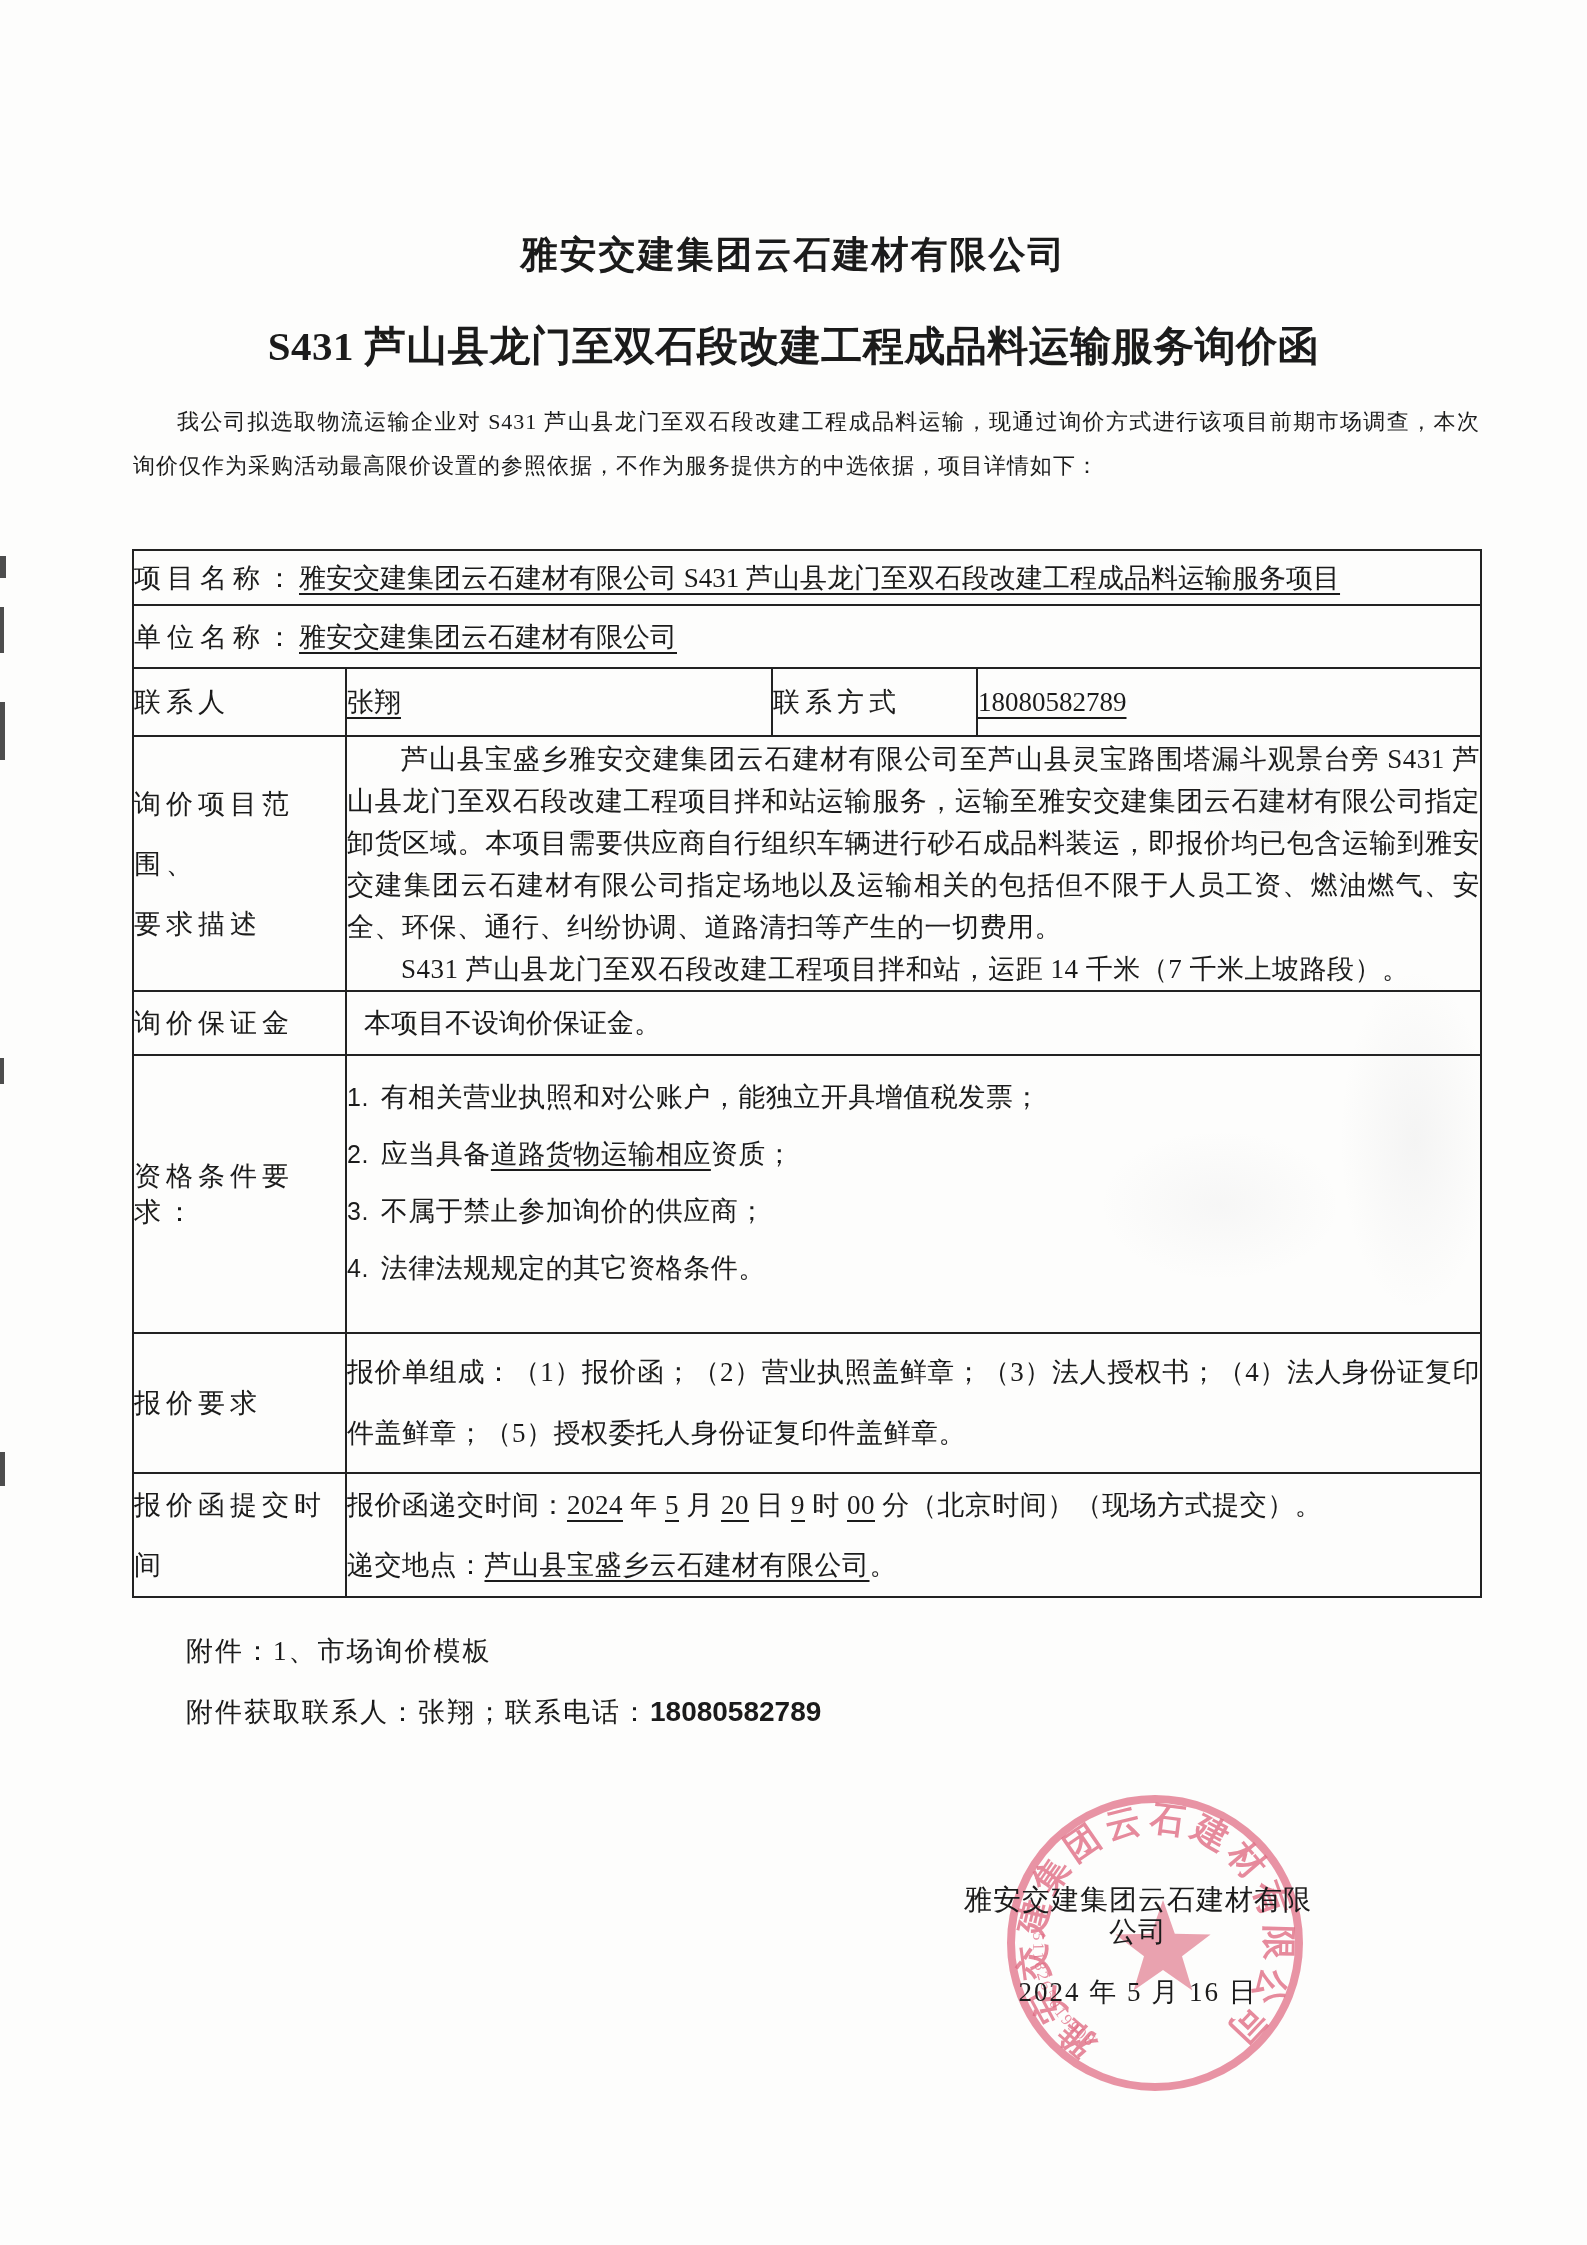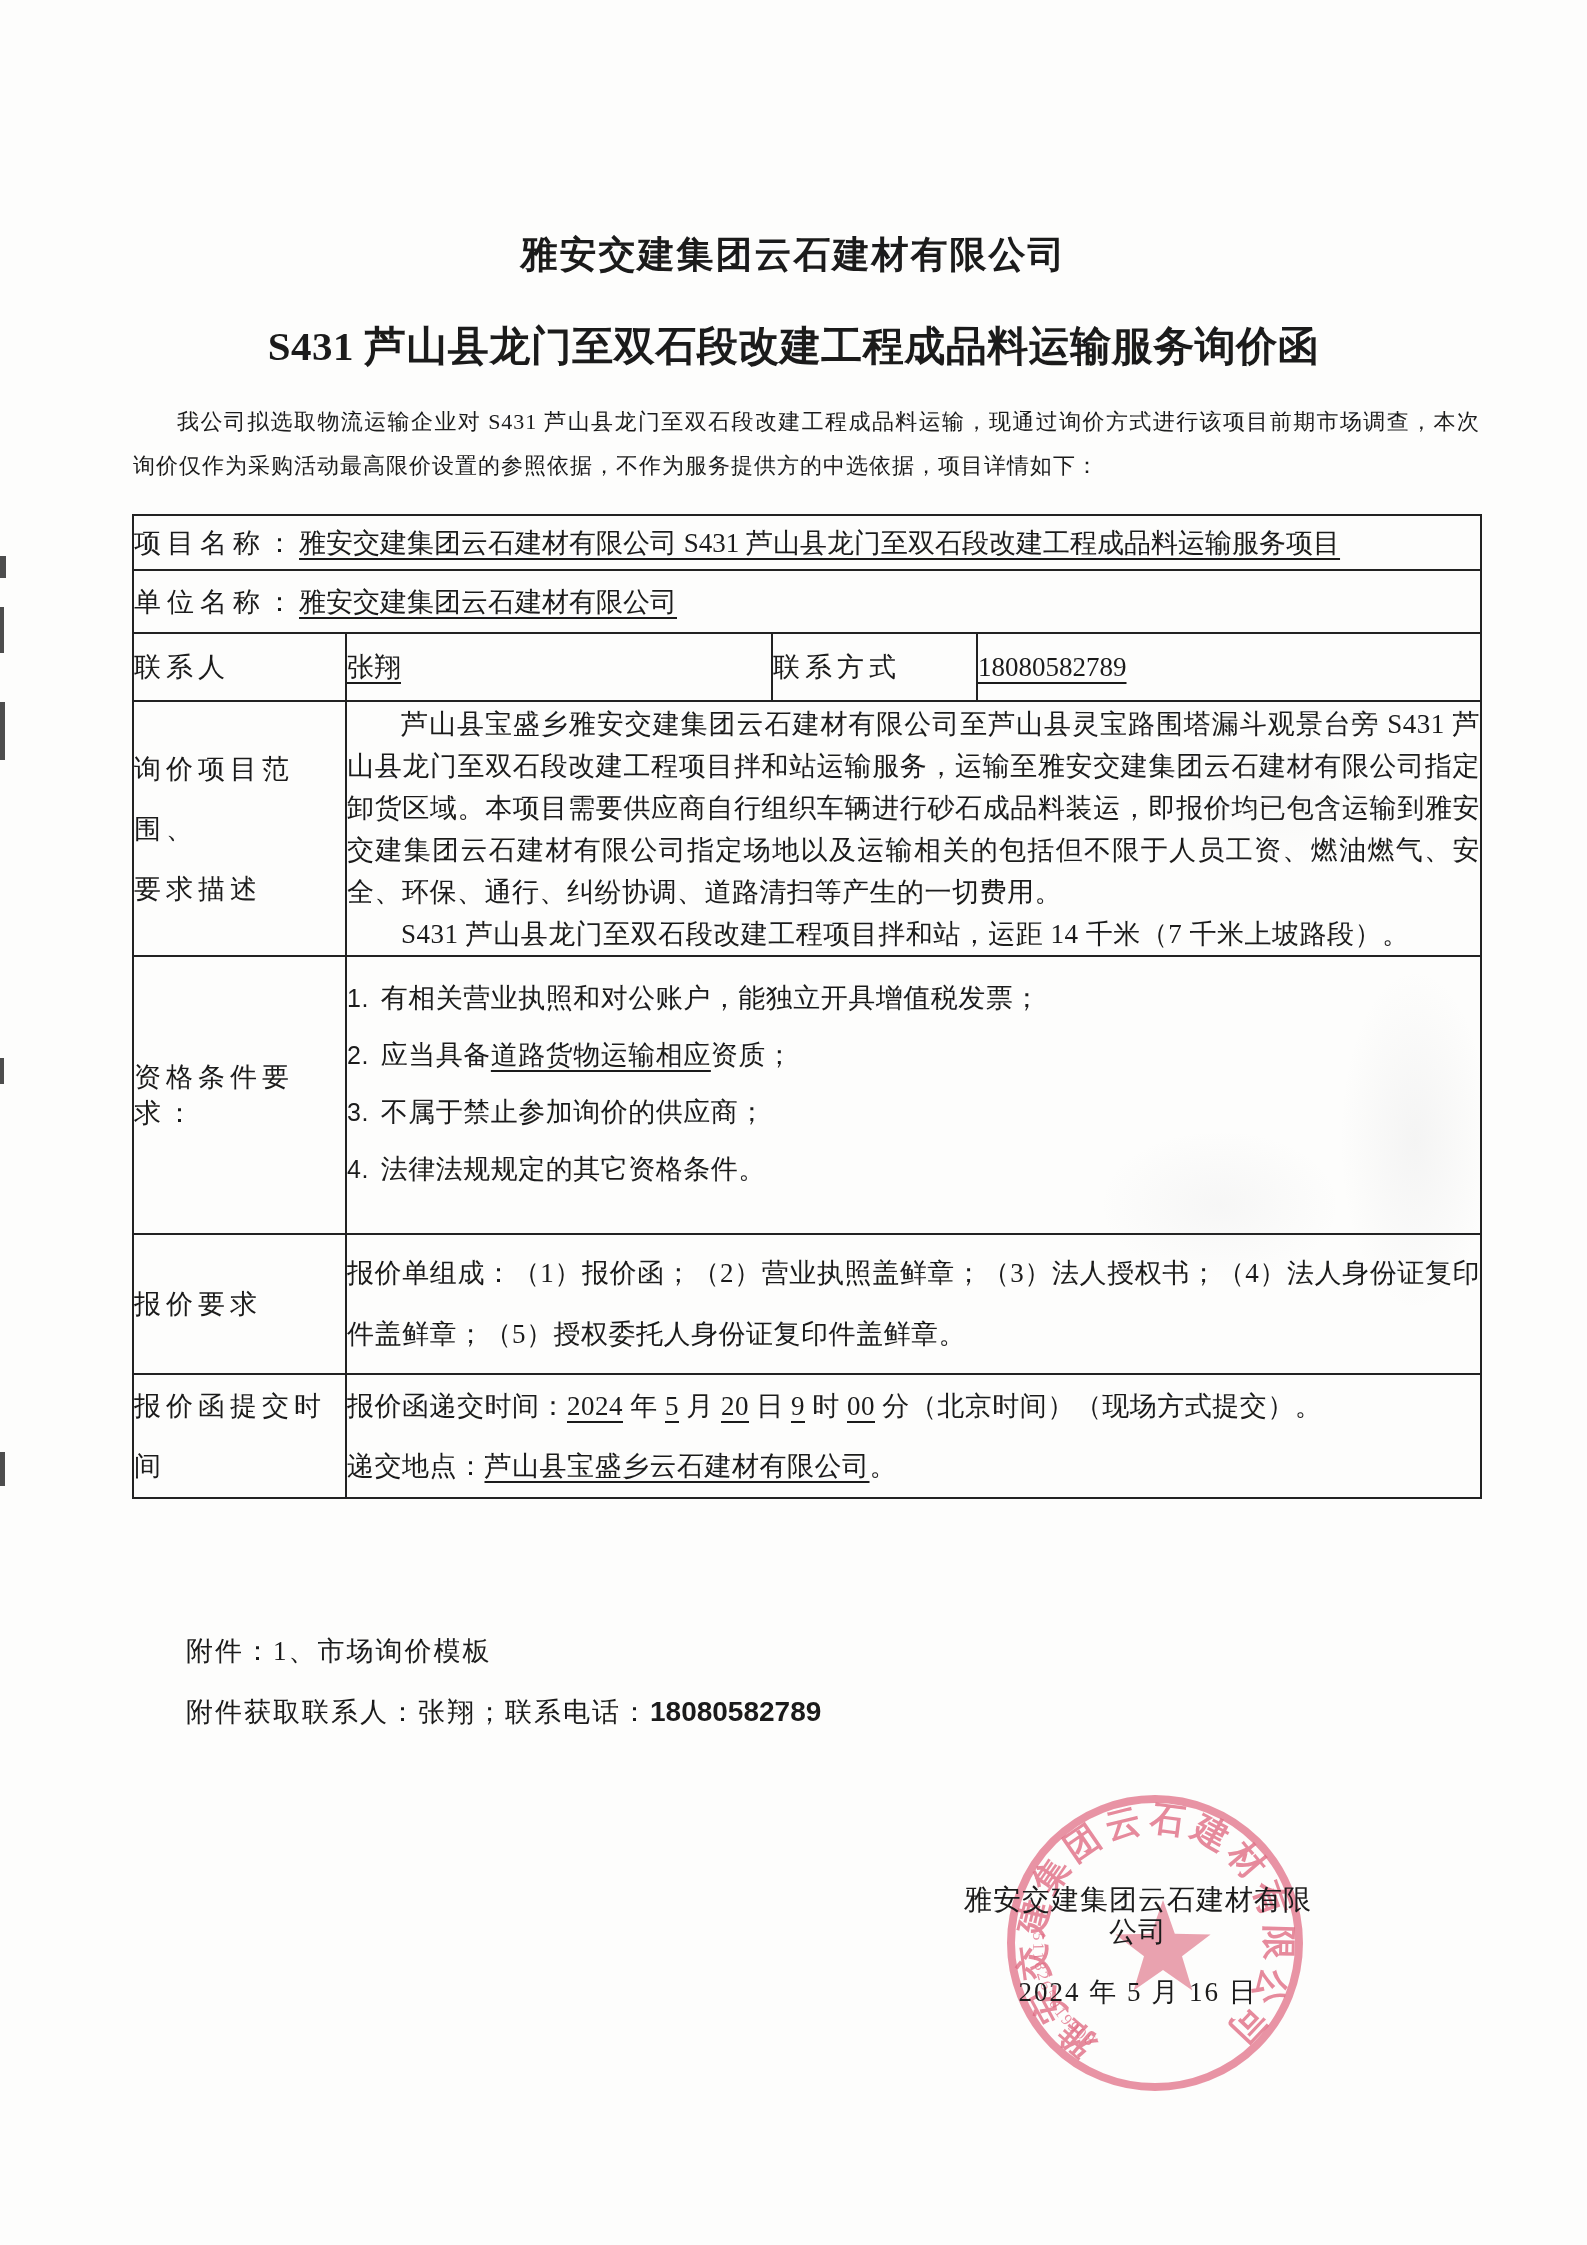--- a/index.html
+++ b/index.html
@@ -15,21 +15,21 @@
   .doc-subtitle{
     position:absolute;top:307px;left:0;width:100%;text-align:center;
     font-size:41px;font-weight:bold;letter-spacing:0.5px;margin-top:12px;
   }
   .intro{
     position:absolute;left:133px;top:400px;width:1347px;
     font-size:22px;line-height:43.5px;text-align:justify;
     text-indent:2em;letter-spacing:1px;
   }
   table.info{
-    position:absolute;left:132px;top:514px;width:1348px;
+    position:absolute;left:132px;top:549px;width:1348px;
     border-collapse:collapse;table-layout:fixed;font-size:27px;
   }
   table.info td{
     border:2px solid #222;vertical-align:middle;padding:0;
     overflow:hidden;
   }
   .lbl{letter-spacing:6px;}
   td.label-cell{padding-left:14px;letter-spacing:5px;}
   td.merged-cell{padding-left:14px;}
   td.value-cell{padding-left:24px;}
@@ -106,20 +106,24 @@
       <td class="label-cell scope-label">
         <div>询价项目范围、</div>
         <div>要求描述</div>
       </td>
       <td colspan="3" class="scope-content">
         <p>芦山县宝盛乡雅安交建集团云石建材有限公司至芦山县灵宝路围塔漏斗观景台旁 S431 芦山县龙门至双石段改建工程项目拌和站运输服务，运输至雅安交建集团云石建材有限公司指定卸货区域。本项目需要供应商自行组织车辆进行砂石成品料装运，即报价均已包含运输到雅安交建集团云石建材有限公司指定场地以及运输相关的包括但不限于人员工资、燃油燃气、安全、环保、通行、纠纷协调、道路清扫等产生的一切费用。</p>
         <p>S431 芦山县龙门至双石段改建工程项目拌和站，运距 14 千米（7 千米上坡路段）。</p>
       </td>
     </tr>
 
+    <tr style="height:64px;">
+      <td class="label-cell">询价保证金</td>
+      <td colspan="3" style="padding-left:17px;">本项目不设询价保证金。</td>
+    </tr>
 
     <tr style="height:278px;">
       <td class="label-cell">资格条件要求：</td>
       <td colspan="3" class="qual-content">
         <div class="qual-item"><span class="num">1.</span><span>有相关营业执照和对公账户，能独立开具增值税发票；</span><span class="u"></span><span></span></div>
         <div class="qual-item"><span class="num">2.</span><span>应当具备</span><span class="u">道路货物运输相应</span><span>资质；</span></div>
         <div class="qual-item"><span class="num">3.</span><span>不属于禁止参加询价的供应商；</span><span class="u"></span><span></span></div>
         <div class="qual-item"><span class="num">4.</span><span>法律法规规定的其它资格条件。</span><span class="u"></span><span></span></div>
       </td>
     </tr>

